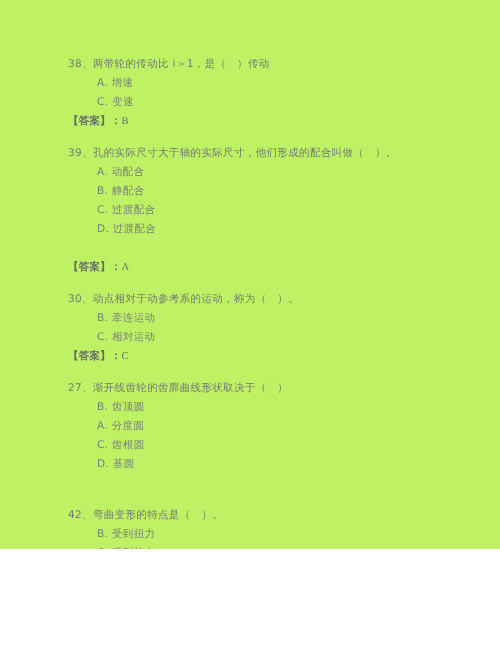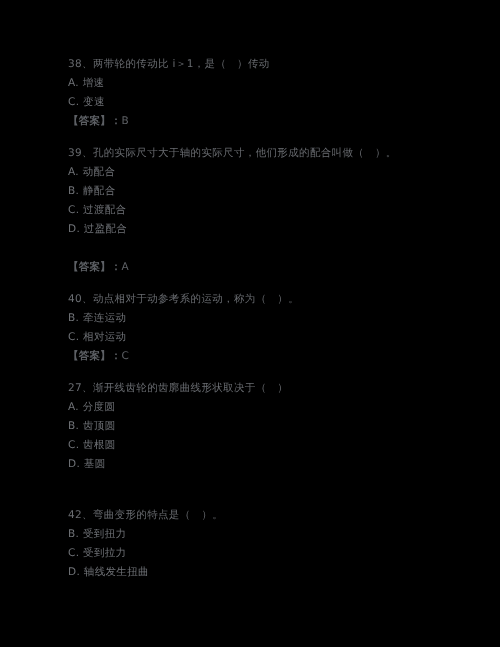--- a/index.html
+++ b/index.html
@@ -7,22 +7,22 @@
     margin: 0;
     padding: 0;
     background: #ffffff;
   }
   body {
     font-family: "DejaVu Sans", "Liberation Sans", sans-serif;
   }
   .page {
     position: relative;
     width: 500px;
-    height: 647px;
-    background: #000000;
+    height: 549px;
+    background: #bef264;
     overflow: hidden;
     box-sizing: border-box;
   }
   .paper-body {
     position: absolute;
     left: 68px;
     top: 55px;
     width: 410px;
   }
   .question-block {
@@ -38,25 +38,27 @@
     letter-spacing: 0.35px;
     font-weight: 400;
     -webkit-font-smoothing: antialiased;
     text-rendering: geometricPrecision;
   }
   .q-line {
     color: #6f7277;
   }
   .opt-line {
     color: #75787d;
+    margin-left: 29px;
   }
   .ans-line {
     color: #63666b;
     font-weight: 700;
     letter-spacing: 0.2px;
+    font-family: Liberation Serif, serif;
   }
   .ans-line .ans-letter {
     font-weight: 400;
   }
   .spacer-line {
     height: 19px;
     line-height: 19px;
     font-size: 10.5px;
   }
   
@@ -76,36 +78,36 @@
       <div class="opt-line">A. 增速</div>
       <div class="opt-line">C. 变速</div>
       <div class="ans-line"><span>【答案】：</span><span class="ans-letter">B</span></div>
     </div>
 
     <div class="question-block">
       <div class="q-line">39、孔的实际尺寸大于轴的实际尺寸，他们形成的配合叫做（　）。</div>
       <div class="opt-line">A. 动配合</div>
       <div class="opt-line">B. 静配合</div>
       <div class="opt-line">C. 过渡配合</div>
-      <div class="opt-line">D. 过盈配合</div>
+      <div class="opt-line">D. 过渡配合</div>
       <div class="spacer-line">&nbsp;</div>
       <div class="ans-line"><span>【答案】：</span><span class="ans-letter">A</span></div>
     </div>
 
     <div class="question-block">
-      <div class="q-line">40、动点相对于动参考系的运动，称为（　）。</div>
+      <div class="q-line">30、动点相对于动参考系的运动，称为（　）。</div>
       <div class="opt-line">B. 牵连运动</div>
       <div class="opt-line">C. 相对运动</div>
       <div class="ans-line"><span>【答案】：</span><span class="ans-letter">C</span></div>
     </div>
 
     <div class="question-block">
       <div class="q-line">27、渐开线齿轮的齿廓曲线形状取决于（　）</div>
+      <div class="opt-line">B. 齿顶圆</div>
       <div class="opt-line">A. 分度圆</div>
-      <div class="opt-line">B. 齿顶圆</div>
       <div class="opt-line">C. 齿根圆</div>
       <div class="opt-line">D. 基圆</div>
       <div class="spacer-line">&nbsp;</div>
     </div>
 
     <div class="question-block">
       <div class="q-line">42、弯曲变形的特点是（　）。</div>
       <div class="opt-line">B. 受到扭力</div>
       <div class="opt-line">C. 受到拉力</div>
       <div class="opt-line">D. 轴线发生扭曲</div>

